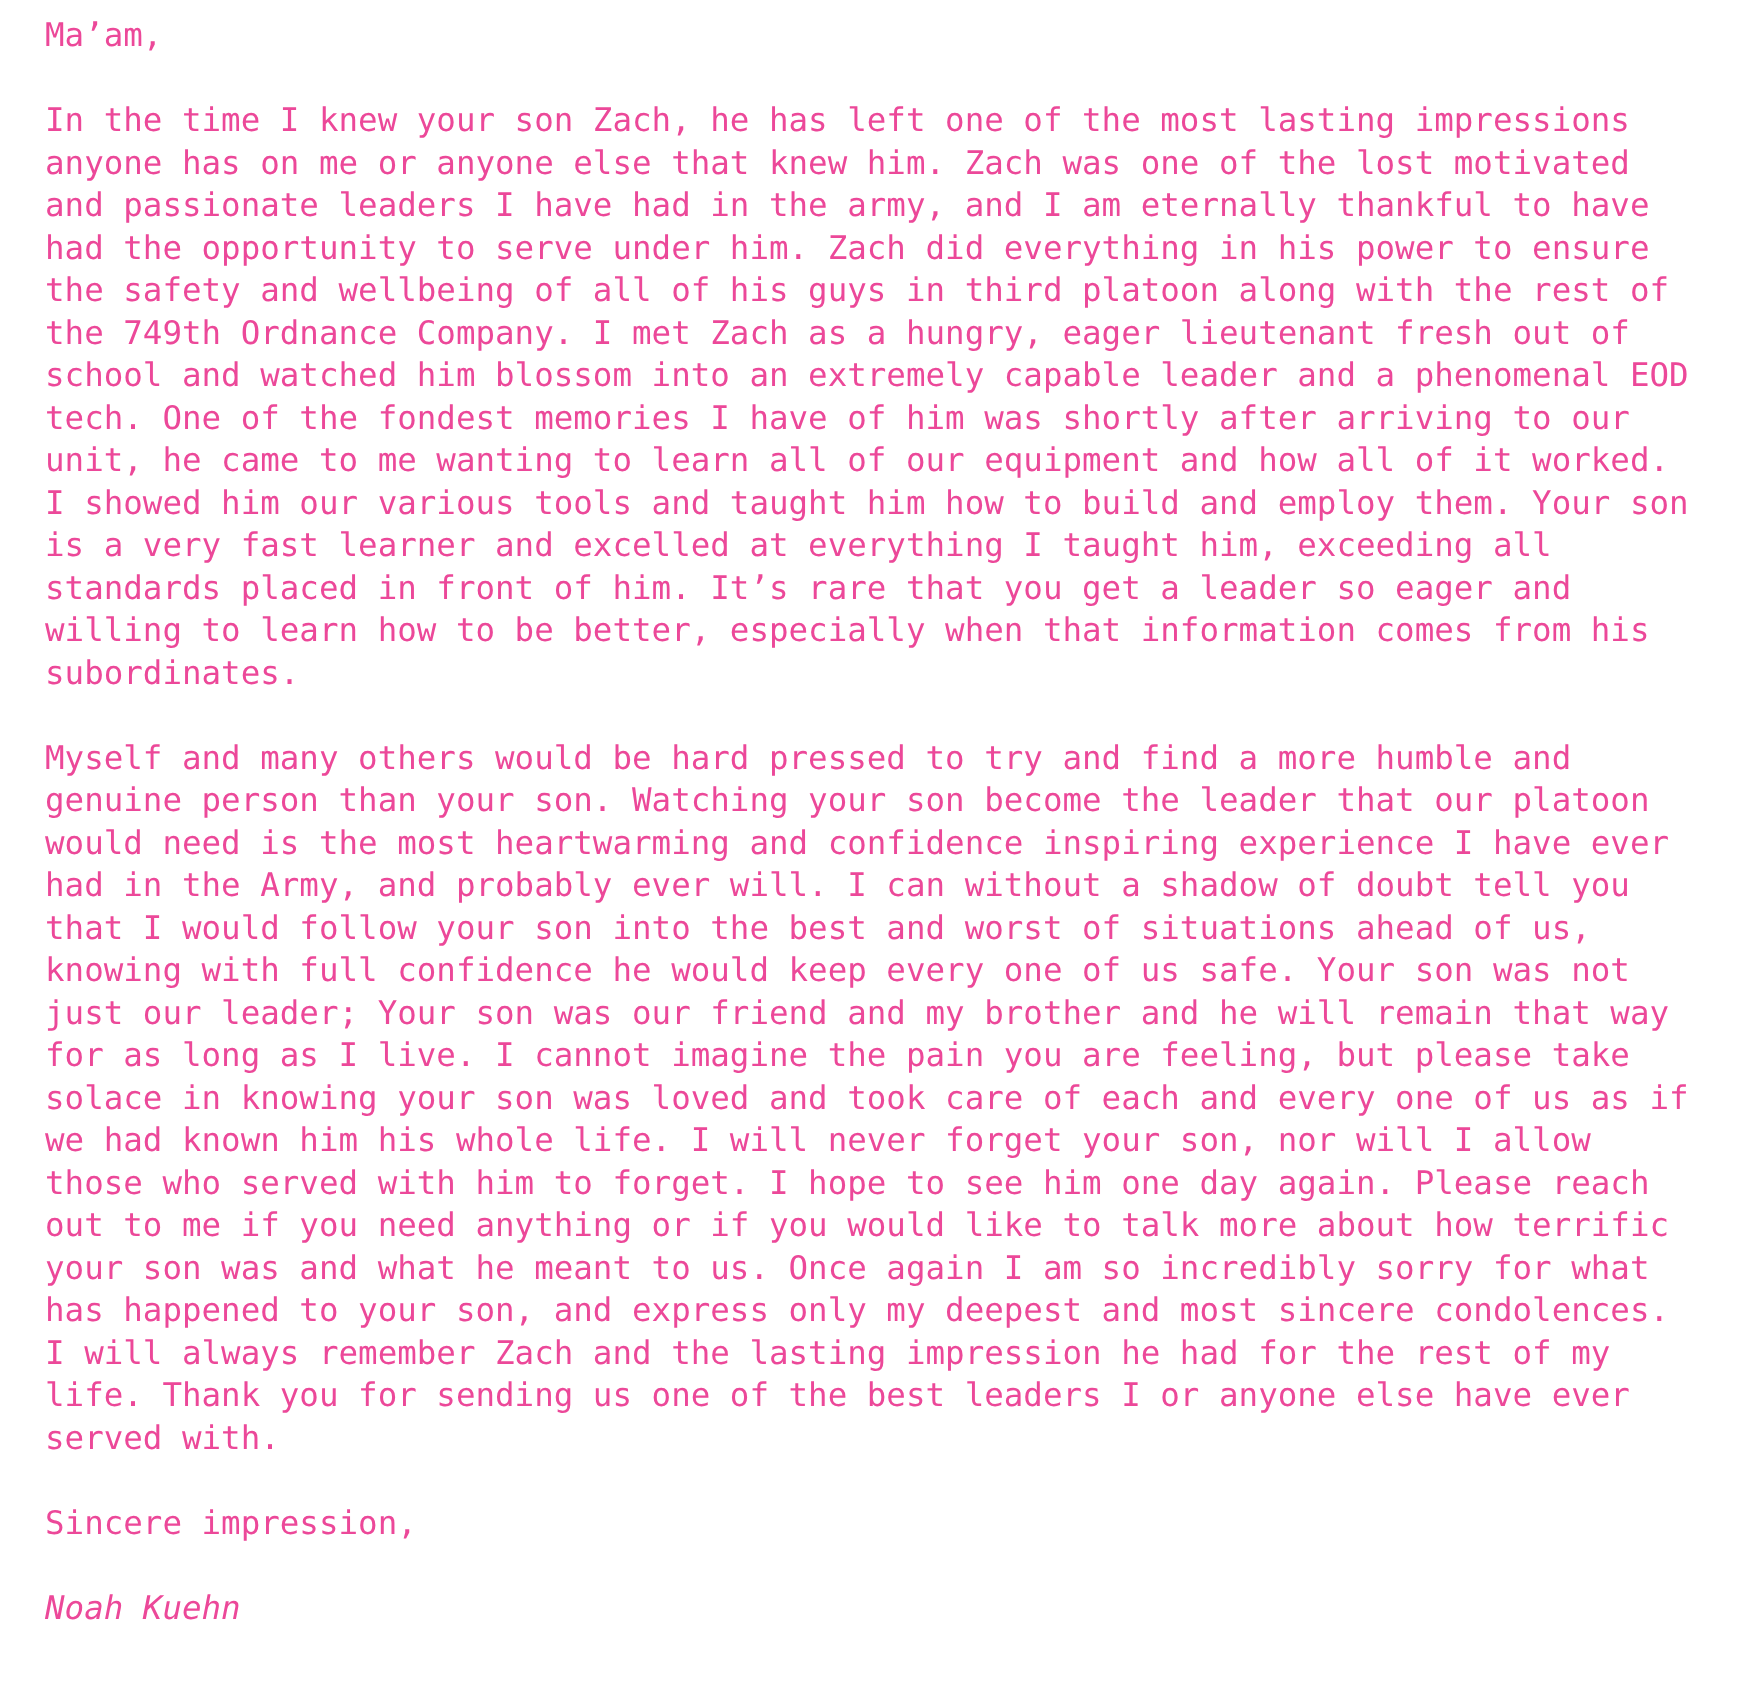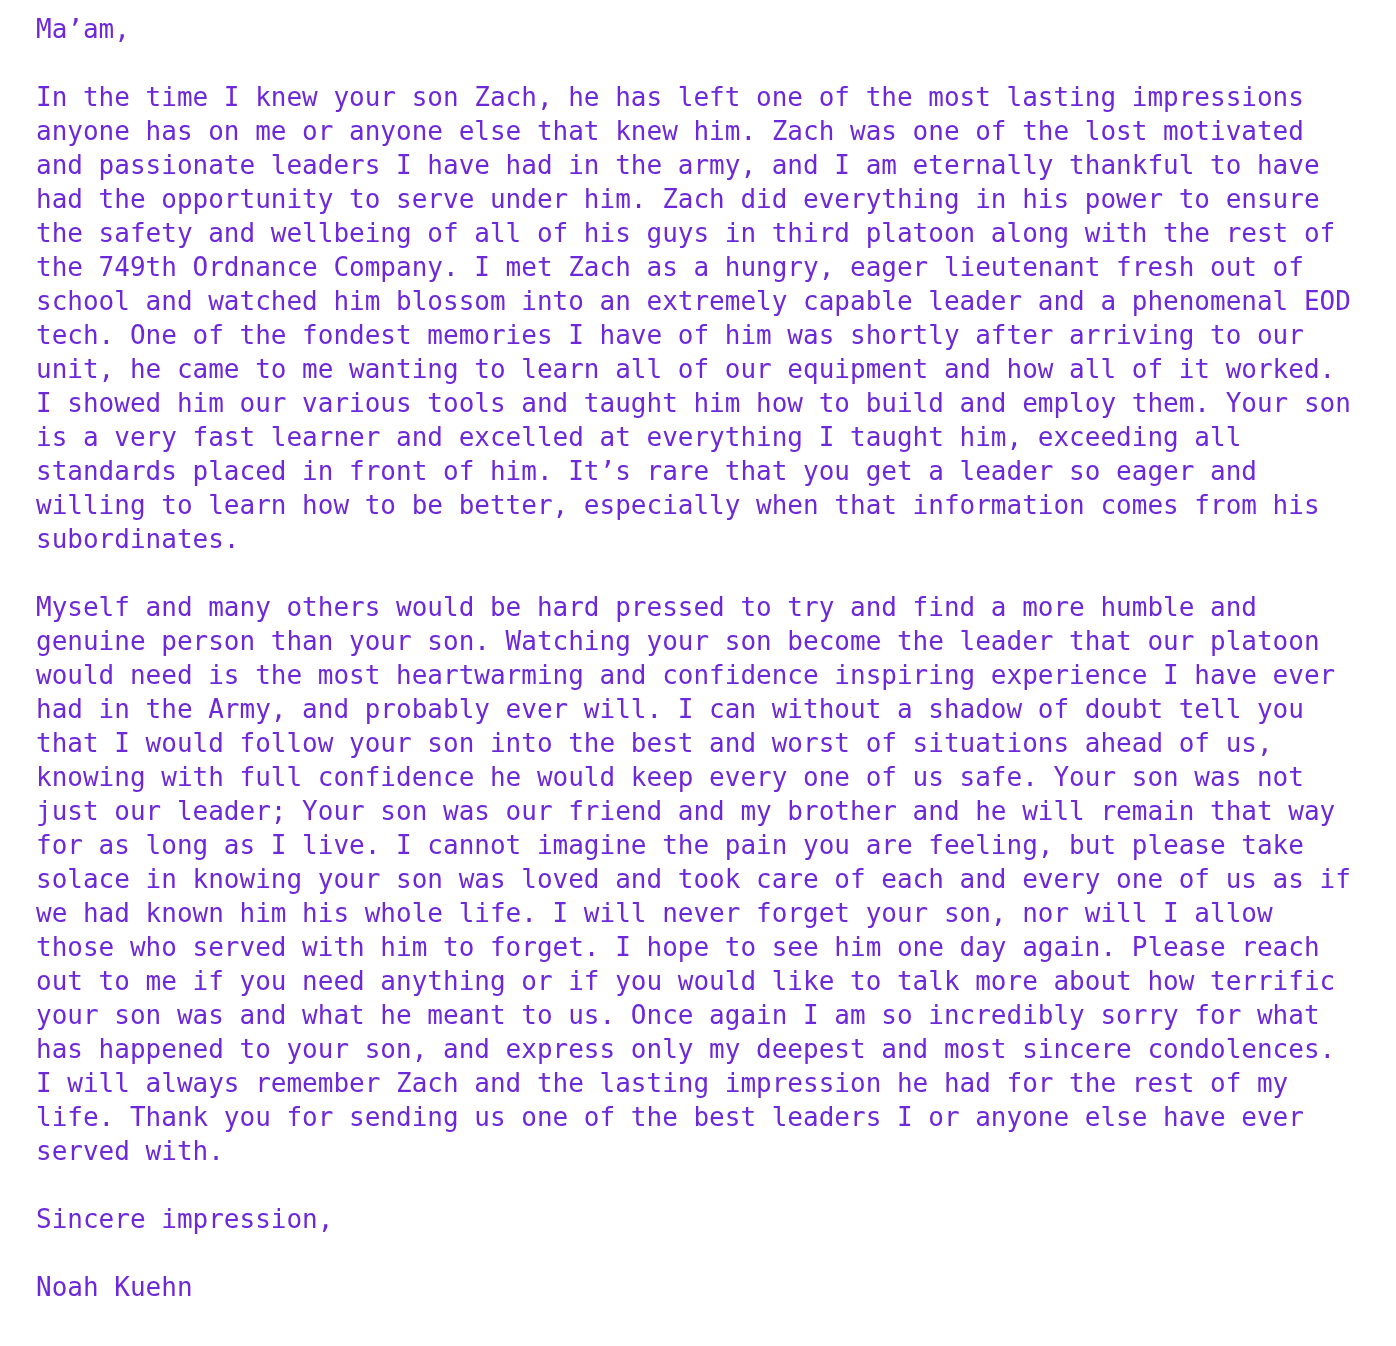--- a/index.html
+++ b/index.html
@@ -10,29 +10,30 @@
       height: 1346px;
       overflow: hidden;
     }
     .letter {
       box-sizing: border-box;
       width: 1396px;
       padding: 12px 20px 20px 36px;
       font-family: "DejaVu Sans Mono", "Liberation Mono", monospace;
       font-size: 26px;
       line-height: 34px;
-      color: #6d28d9;
+      color: #ec4899;
       font-weight: 500;
     }
     .letter p {
       margin: 0 0 34px 0;
       white-space: pre;
     }
     .letter p:last-child {
       margin-bottom: 16px;
+      font-style: italic;
     }
   </style>
 </head>
 <body>
 
 <div class="letter">
   <p>Ma’am,</p>
   <p>In the time I knew your son Zach, he has left one of the most lasting impressions
 anyone has on me or anyone else that knew him. Zach was one of the lost motivated
 and passionate leaders I have had in the army, and I am eternally thankful to have

